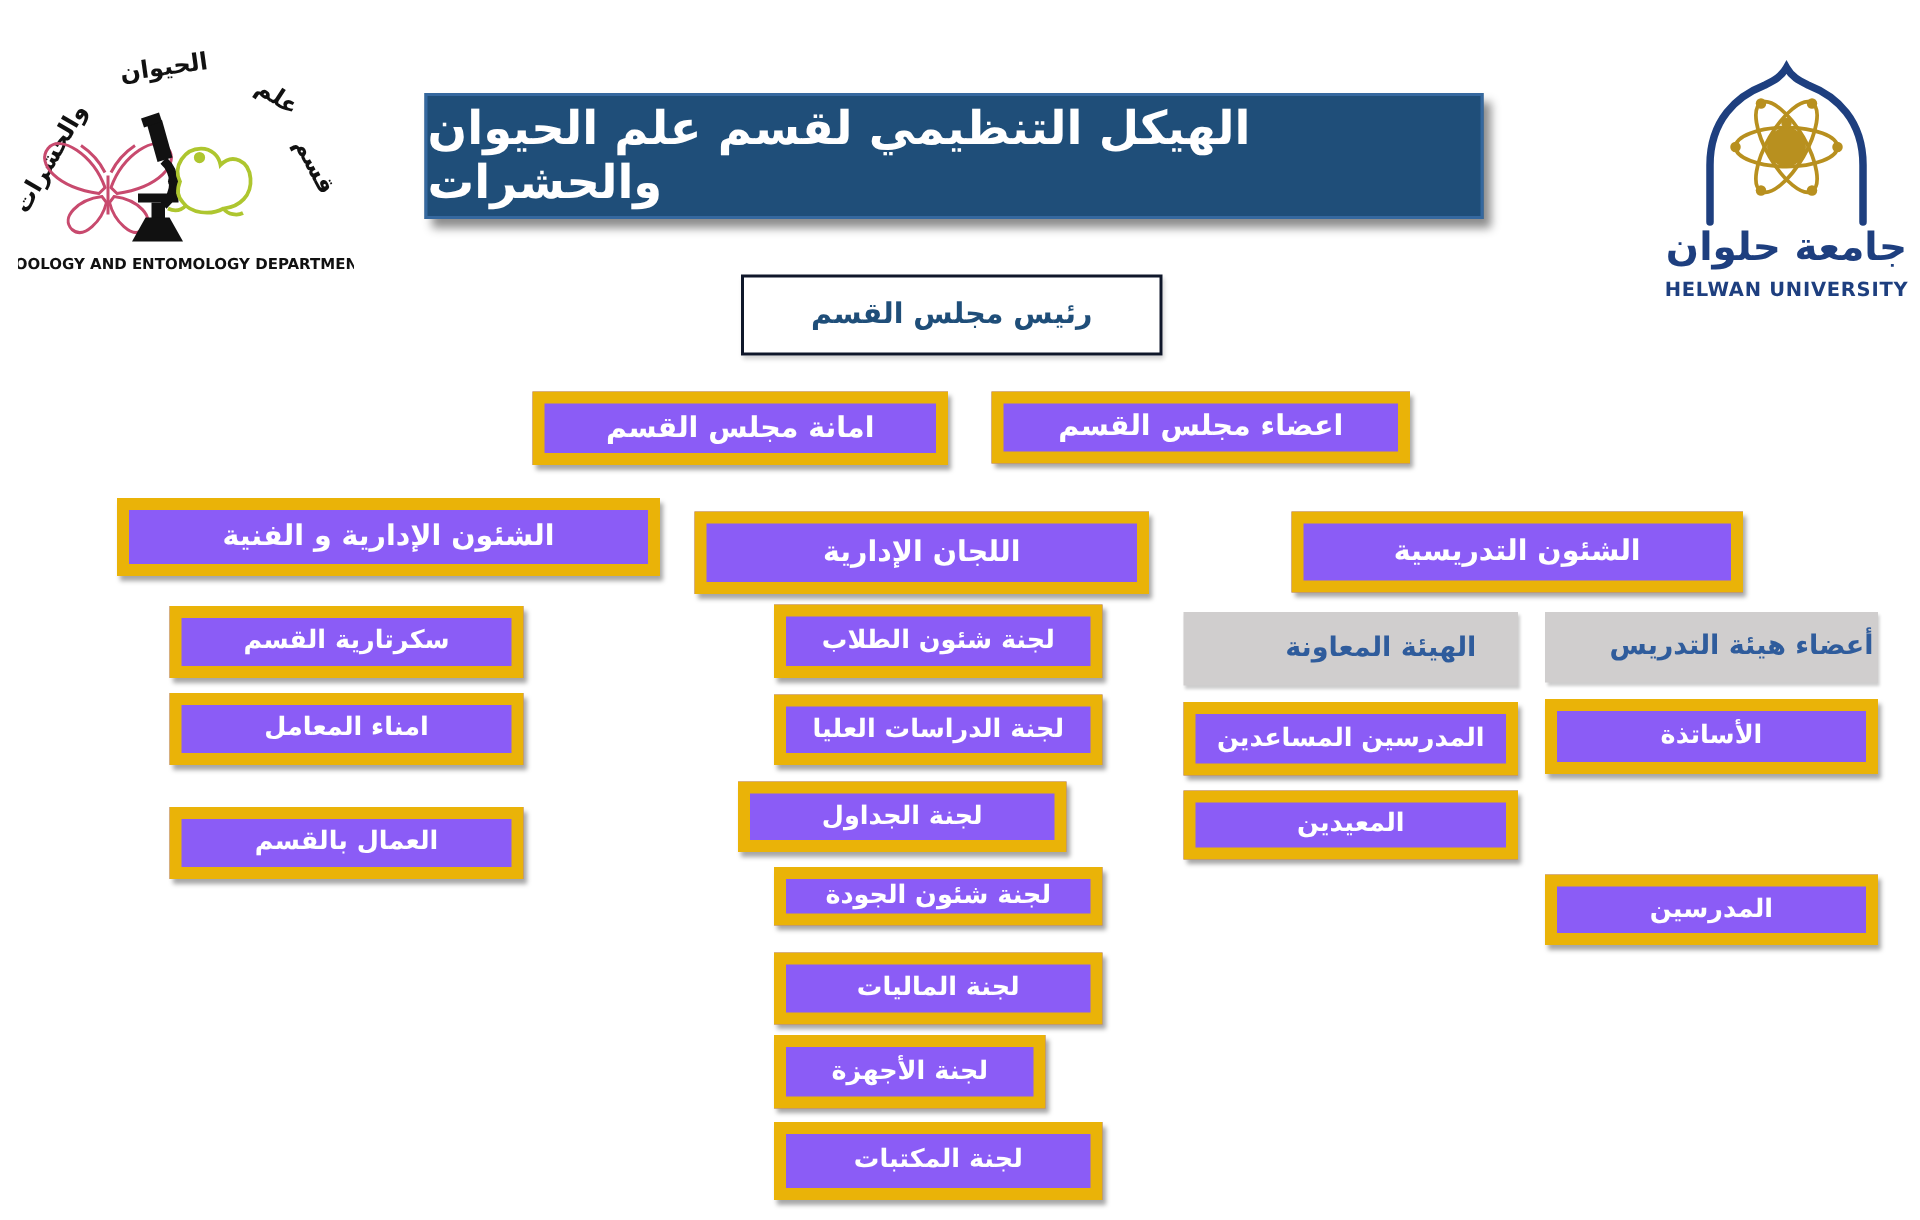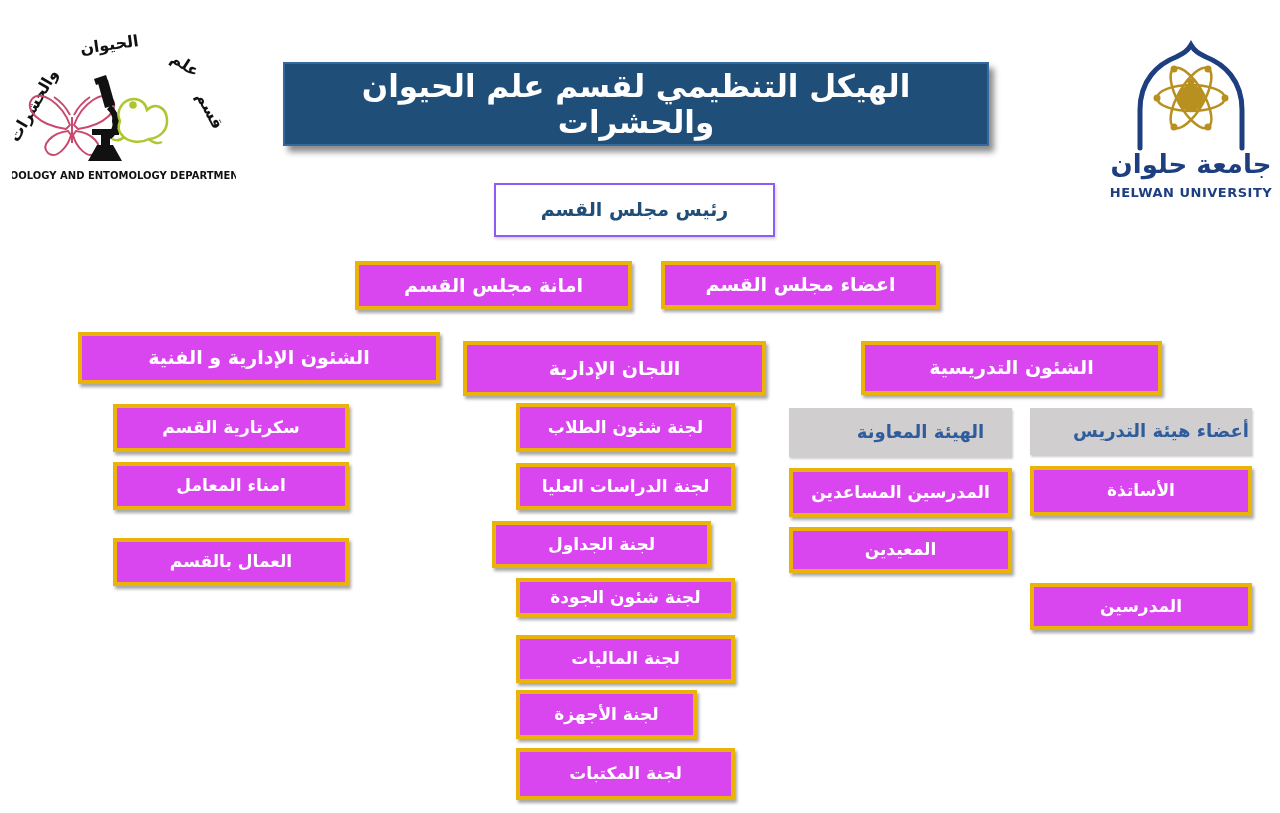--- a/index.html
+++ b/index.html
@@ -4,38 +4,38 @@
 <style>
   html,body{margin:0;padding:0;background:#ffffff;}
   *{box-sizing:border-box;}
   .canvas{
     position:relative;width:1280px;height:813px;background:#ffffff;overflow:hidden;
     font-family:"DejaVu Sans",sans-serif;
   }
   
   .box{
     position:absolute;display:flex;align-items:center;justify-content:center;
-    background:#d946ef;border:4px solid #eab308;color:#ffffff;
+    background:#8b5cf6;border:8px solid #eab308;color:#ffffff;
     font-weight:bold;font-size:17px;text-align:center;line-height:1.15;
     box-shadow:2px 3px 3px rgba(0,0,0,0.35);
   }
   .box.header{font-size:19px;}
   .box.gray{
     background:#D0CECE;border:none;color:#2F5C9C;
     box-shadow:1px 2px 2px rgba(0,0,0,0.2);font-size:18px;padding-left:40px;
   }
   .box.white-root{
-    background:#ffffff;border:2px solid #8b5cf6;color:#1F4E79;
+    background:#ffffff;border:2px solid #0f172a;color:#1F4E79;
     font-size:19px;box-shadow:1px 2px 3px rgba(0,0,0,0.18);
   }
   .title-box{
     position:absolute;left:283px;top:62px;width:706px;height:84px;
     background:#1F4E79;border:2px solid #35689F;color:#ffffff;
     display:flex;align-items:center;justify-content:center;
-    font-size:31px;font-weight:bold;text-align:center;
+    font-size:31px;font-weight:bold;
     box-shadow:5px 6px 6px rgba(0,0,0,0.45);
   }
   
   .dept-logo{position:absolute;left:12px;top:33px;width:224px;height:155px;}
   .univ-logo{position:absolute;left:1110px;top:30px;width:162px;height:182px;}
   svg text{font-family:"DejaVu Sans",sans-serif;}
 </style>
 </head>
 <body>
 

